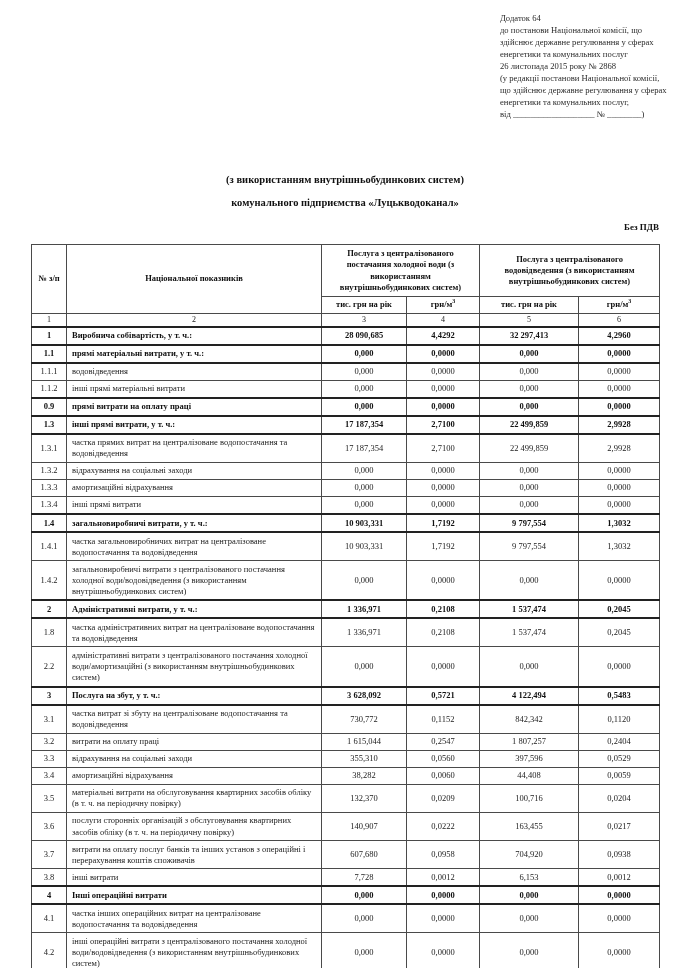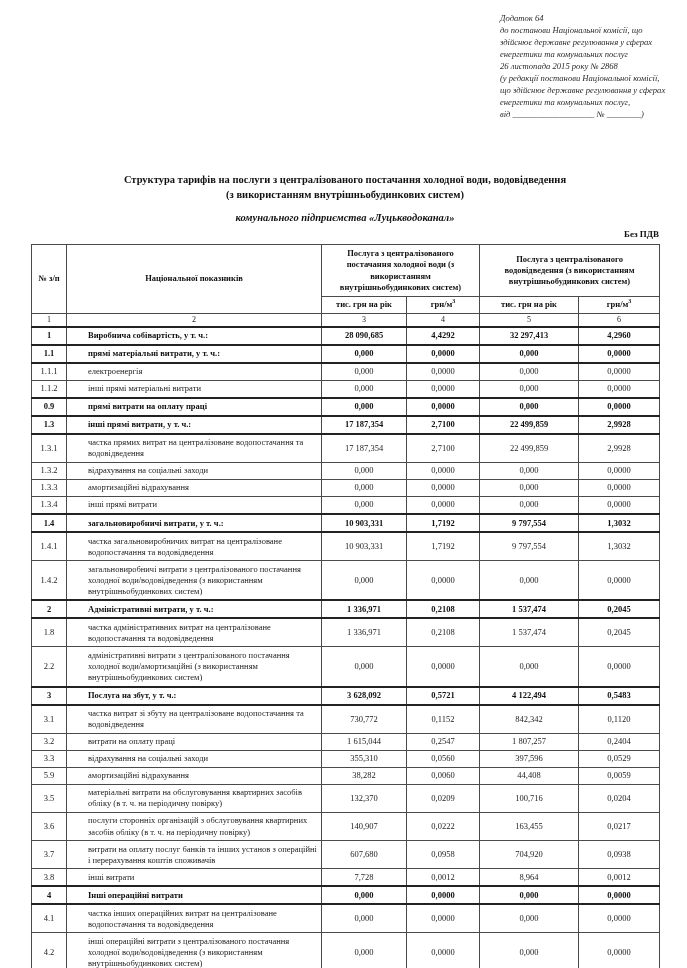--- a/index.html
+++ b/index.html
@@ -13,34 +13,33 @@
     position: relative;
     width: 687px; height: 968px;
     background: #ffffff;
     overflow: hidden;
   }
   .appendix {
     position: absolute;
     left: 500px; top: 12px; width: 186px;
     font-size: 8.6px; line-height: 12px;
     color: #2a2a2a;
-    font-style: italic;
   }
   .title-block {
     position: absolute;
     top: 172px; left: 30px; width: 630px;
     text-align: center;
     font-weight: bold;
     font-size: 10.5px; line-height: 15px;
     color: #111;
   }
-  .title-gap { margin-top: 8px; font-style: italic; }
+  .title-gap { margin-top: 8px; }
   .vat {
     position: absolute;
-    top: 229px; left: 30px; width: 629px;
+    top: 222px; left: 30px; width: 629px;
     text-align: right;
     font-weight: bold;
     font-size: 9px;
     color: #111;
   }
   table.tariff {
     position: absolute;
     top: 244px; left: 31px;
     width: 628px;
     border-collapse: collapse;
@@ -52,21 +51,21 @@
     line-height: 1.3;
     padding: 2px 3px;
     vertical-align: middle;
     text-align: center;
     color: #222;
   }
   .tariff th { font-weight: bold; color: #111; }
   .tariff thead tr.group-row th { height: 52px; padding: 3px 6px; }
   .tariff thead tr.unit-row th { height: 17px; font-weight: bold; padding: 1px 2px; }
   .tariff thead tr.numbering-row td { height: 13px; padding: 0 2px; font-size: 8px; }
-  .tariff td.cell-label { text-align: left; padding-left: 21px; }
+  .tariff td.cell-label { text-align: left; padding-left: 5px; }
   .tariff tbody td { height: 17px; padding-top: 2.5px; padding-bottom: 2.5px; }
   .tariff tr.row-bold td {
     font-weight: bold;
     color: #111;
     border-top: 2px solid #222;
     border-bottom: 2px solid #222;
   }
   .tariff { border: 1.5px solid #222; }
   sup { font-size: 6px; line-height: 0; vertical-align: super; }
   .col-num  { width: 35px; }
@@ -87,21 +86,20 @@
     <div>здійснює державне регулювання у сферах</div>
     <div>енергетики та комунальних послуг</div>
     <div>26 листопада 2015 року № 2868</div>
     <div>(у редакції постанови Національної комісії,</div>
     <div>що здійснює державне регулювання у сферах</div>
     <div>енергетики та комунальних послуг,</div>
     <div>від ___________________  № ________)</div>
   </div>
 
   <div class="title-block">
-    <div>Структура тарифів на послуги з централізованого постачання холодної води, водовідведення</div>
     <div>(з використанням внутрішньобудинкових систем)</div>
     <div class="title-gap">комунального підприємства «Луцькводоканал»</div>
   </div>
 
   <div class="vat">Без ПДВ</div>
 
   <table class="tariff">
     <colgroup>
       <col class="col-num">
         <col class="col-name">
@@ -144,21 +142,21 @@
         <tr class="row-bold">
           <td class="cell-num">1.1</td>
           <td class="cell-label">прямі матеріальні витрати, у т. ч.:</td>
           <td class="cell-v3">0,000</td>
           <td class="cell-v4">0,0000</td>
           <td class="cell-v5">0,000</td>
           <td class="cell-v6">0,0000</td>
         </tr>
         <tr>
           <td class="cell-num">1.1.1</td>
-          <td class="cell-label">електроенергія</td>
+          <td class="cell-label">водовідведення</td>
           <td class="cell-v3">0,000</td>
           <td class="cell-v4">0,0000</td>
           <td class="cell-v5">0,000</td>
           <td class="cell-v6">0,0000</td>
         </tr>
         <tr>
           <td class="cell-num">1.1.2</td>
           <td class="cell-label">інші прямі матеріальні витрати</td>
           <td class="cell-v3">0,000</td>
           <td class="cell-v4">0,0000</td>
@@ -287,21 +285,21 @@
         </tr>
         <tr>
           <td class="cell-num">3.3</td>
           <td class="cell-label">відрахування на соціальні заходи</td>
           <td class="cell-v3">355,310</td>
           <td class="cell-v4">0,0560</td>
           <td class="cell-v5">397,596</td>
           <td class="cell-v6">0,0529</td>
         </tr>
         <tr>
-          <td class="cell-num">5.9</td>
+          <td class="cell-num">3.4</td>
           <td class="cell-label">амортизаційні відрахування</td>
           <td class="cell-v3">38,282</td>
           <td class="cell-v4">0,0060</td>
           <td class="cell-v5">44,408</td>
           <td class="cell-v6">0,0059</td>
         </tr>
         <tr>
           <td class="cell-num">3.5</td>
           <td class="cell-label">матеріальні витрати на обслуговування  квартирних засобів обліку (в т. ч. на періодичну повірку)</td>
           <td class="cell-v3">132,370</td>
@@ -323,21 +321,21 @@
           <td class="cell-v3">607,680</td>
           <td class="cell-v4">0,0958</td>
           <td class="cell-v5">704,920</td>
           <td class="cell-v6">0,0938</td>
         </tr>
         <tr>
           <td class="cell-num">3.8</td>
           <td class="cell-label">інші витрати</td>
           <td class="cell-v3">7,728</td>
           <td class="cell-v4">0,0012</td>
-          <td class="cell-v5">8,964</td>
+          <td class="cell-v5">6,153</td>
           <td class="cell-v6">0,0012</td>
         </tr>
         <tr class="row-bold">
           <td class="cell-num">4</td>
           <td class="cell-label">Інші операційні витрати</td>
           <td class="cell-v3">0,000</td>
           <td class="cell-v4">0,0000</td>
           <td class="cell-v5">0,000</td>
           <td class="cell-v6">0,0000</td>
         </tr>

